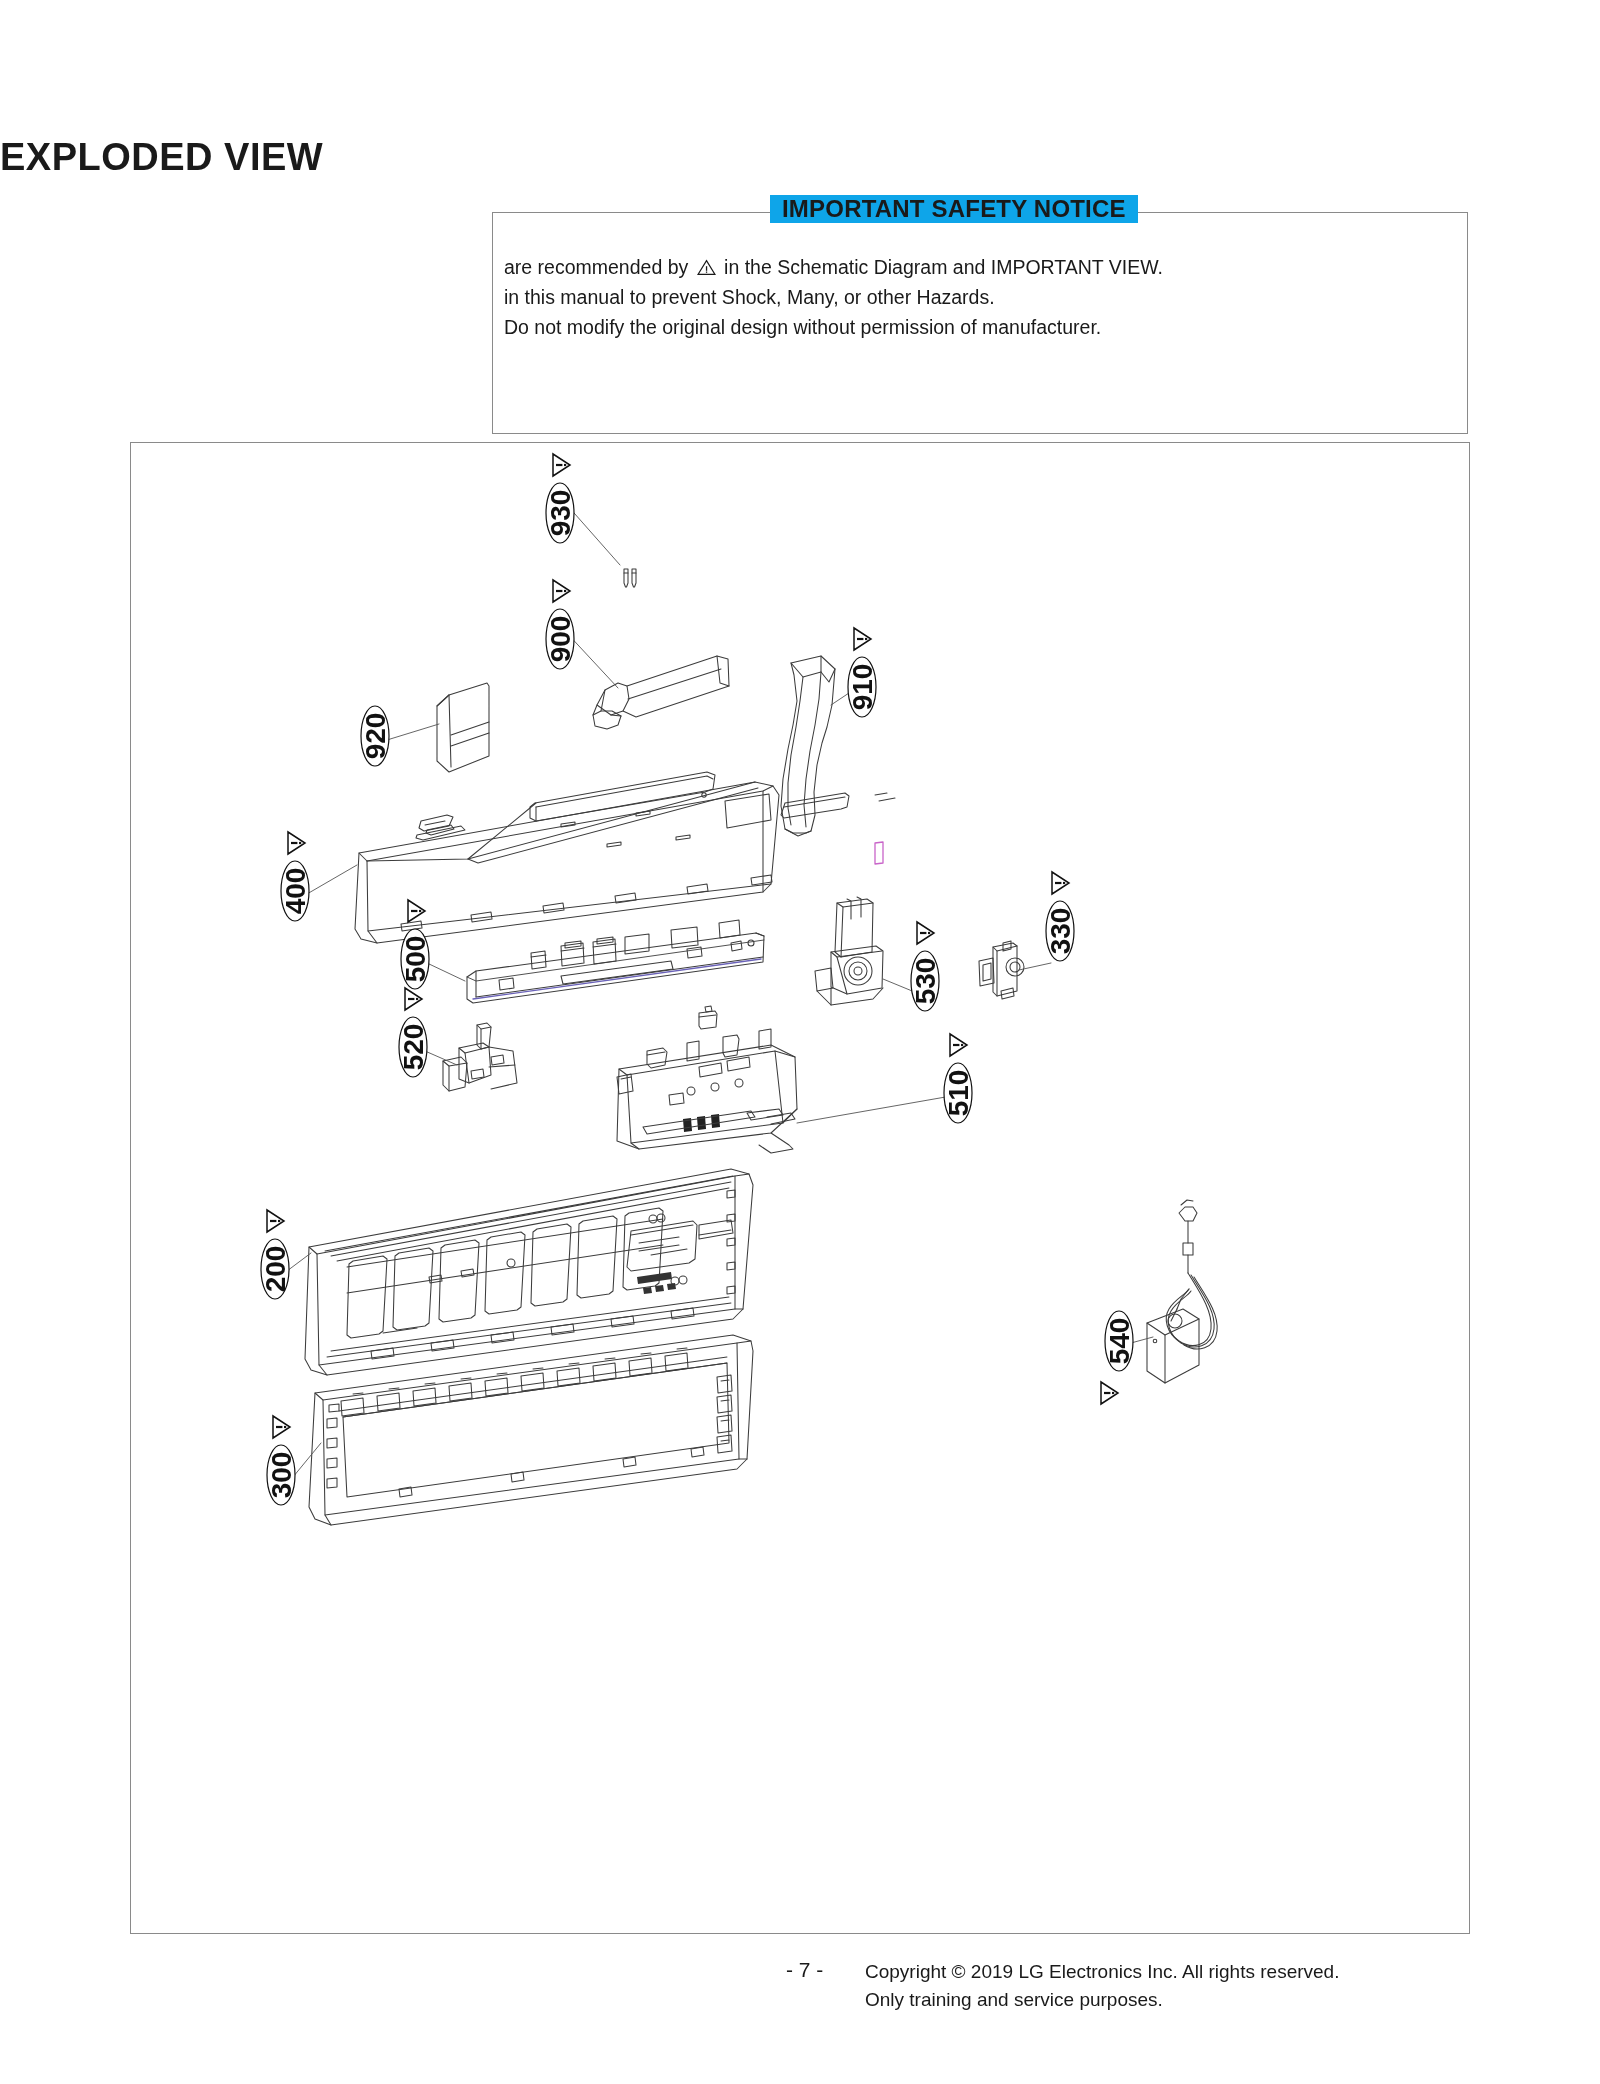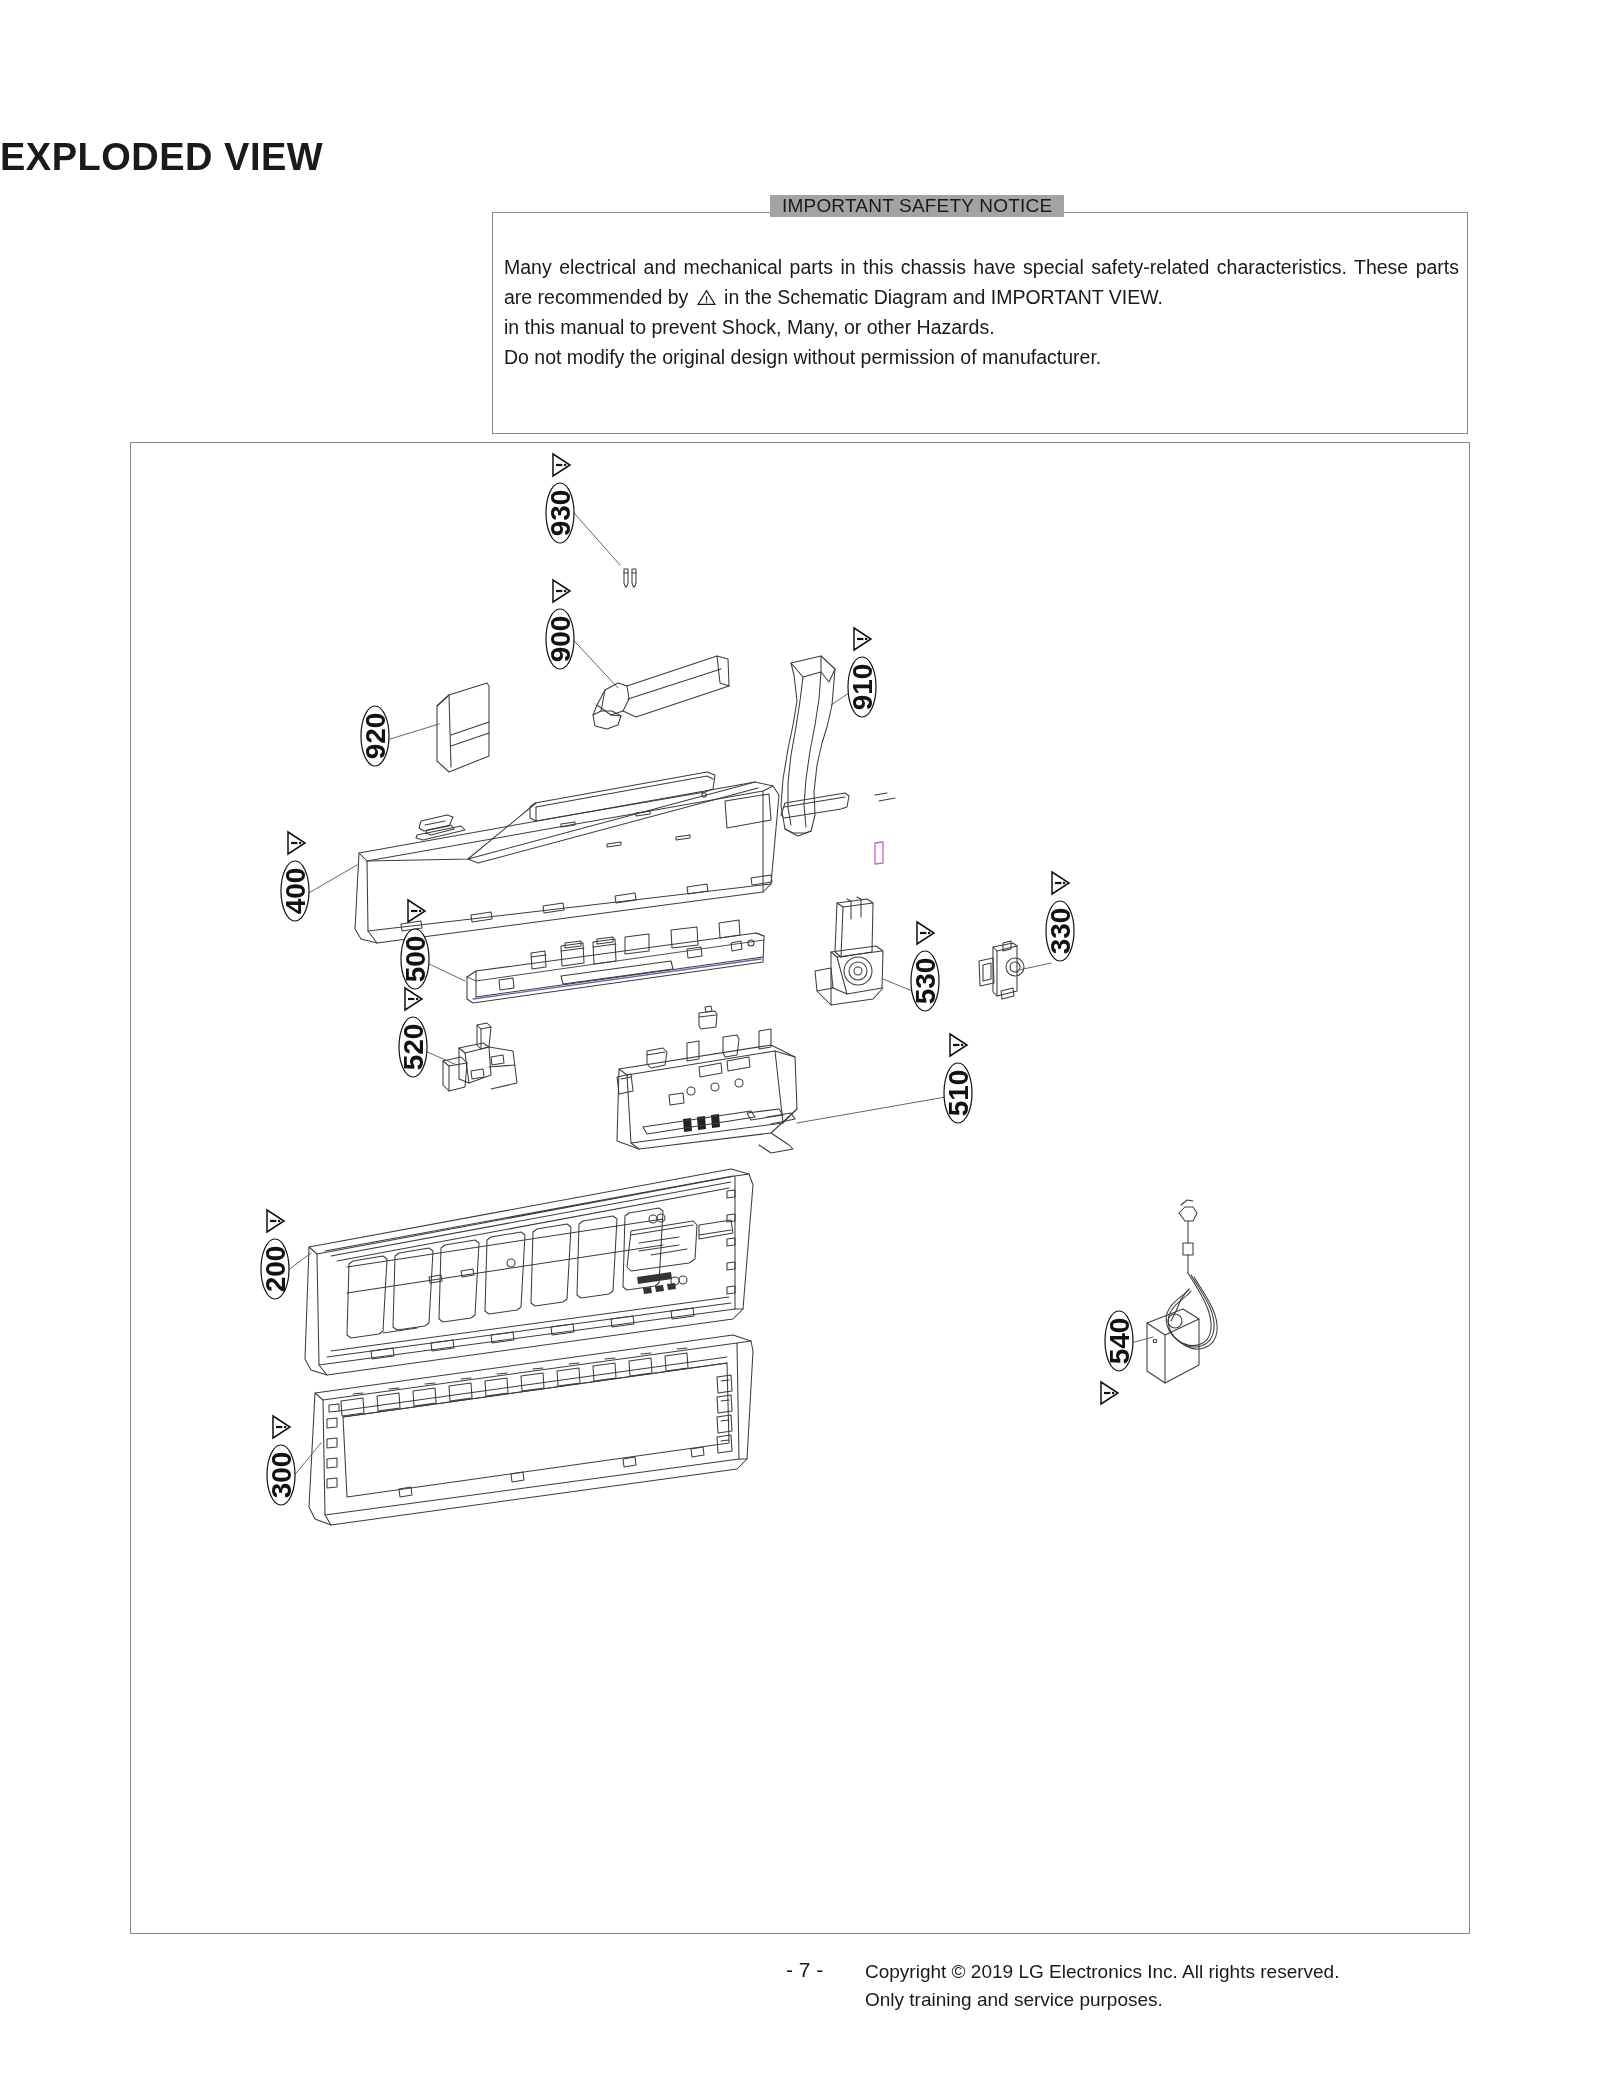--- a/index.html
+++ b/index.html
@@ -37,24 +37,24 @@
     top: 212px;
     width: 976px;
     height: 222px;
     border: 1.3px solid #8a8a8a;
     box-sizing: border-box;
   }
   .notice-legend {
     position: absolute;
     left: 770px;
     top: 195px;
-    background: #a3a3a3;
+    background: #0ea5e9;
     padding: 0 12px;
-    font-size: 19px;
-    font-weight: normal;
+    font-size: 24px;
+    font-weight: bold;
     letter-spacing: 0.2px;
     white-space: nowrap;
     color: #1a1a1a;
   }
   
   .notice-body {
     position: absolute;
     left: 504px;
     top: 252px;
     width: 958px;
@@ -128,21 +128,20 @@
 </style>
 </head>
 <body>
 
 <div class="page-title">EXPLODED VIEW</div>
 
 <div class="notice-box"></div>
 <div class="notice-legend">IMPORTANT SAFETY NOTICE</div>
 
 <div class="notice-body">
-  <div class="notice-line justify">Many electrical and mechanical parts in this chassis have special safety-related characteristics. These parts</div>
   <div class="notice-line">
     <span>are recommended by</span>
     <span class="inline-warn">
       <svg width="19" height="17" viewBox="0 0 19 17">
         <path d="M9.5 1.6 L18 15.4 L1 15.4 Z" fill="none" stroke="#1a1a1a" stroke-width="1.2"></path>
         <rect x="8.9" y="7.2" width="1.3" height="4.6" fill="#1a1a1a"></rect>
         <rect x="8.9" y="12.5" width="1.3" height="1.3" fill="#1a1a1a"></rect>
       </svg>
     </span>
     <span>in the Schematic Diagram and IMPORTANT VIEW.</span>

